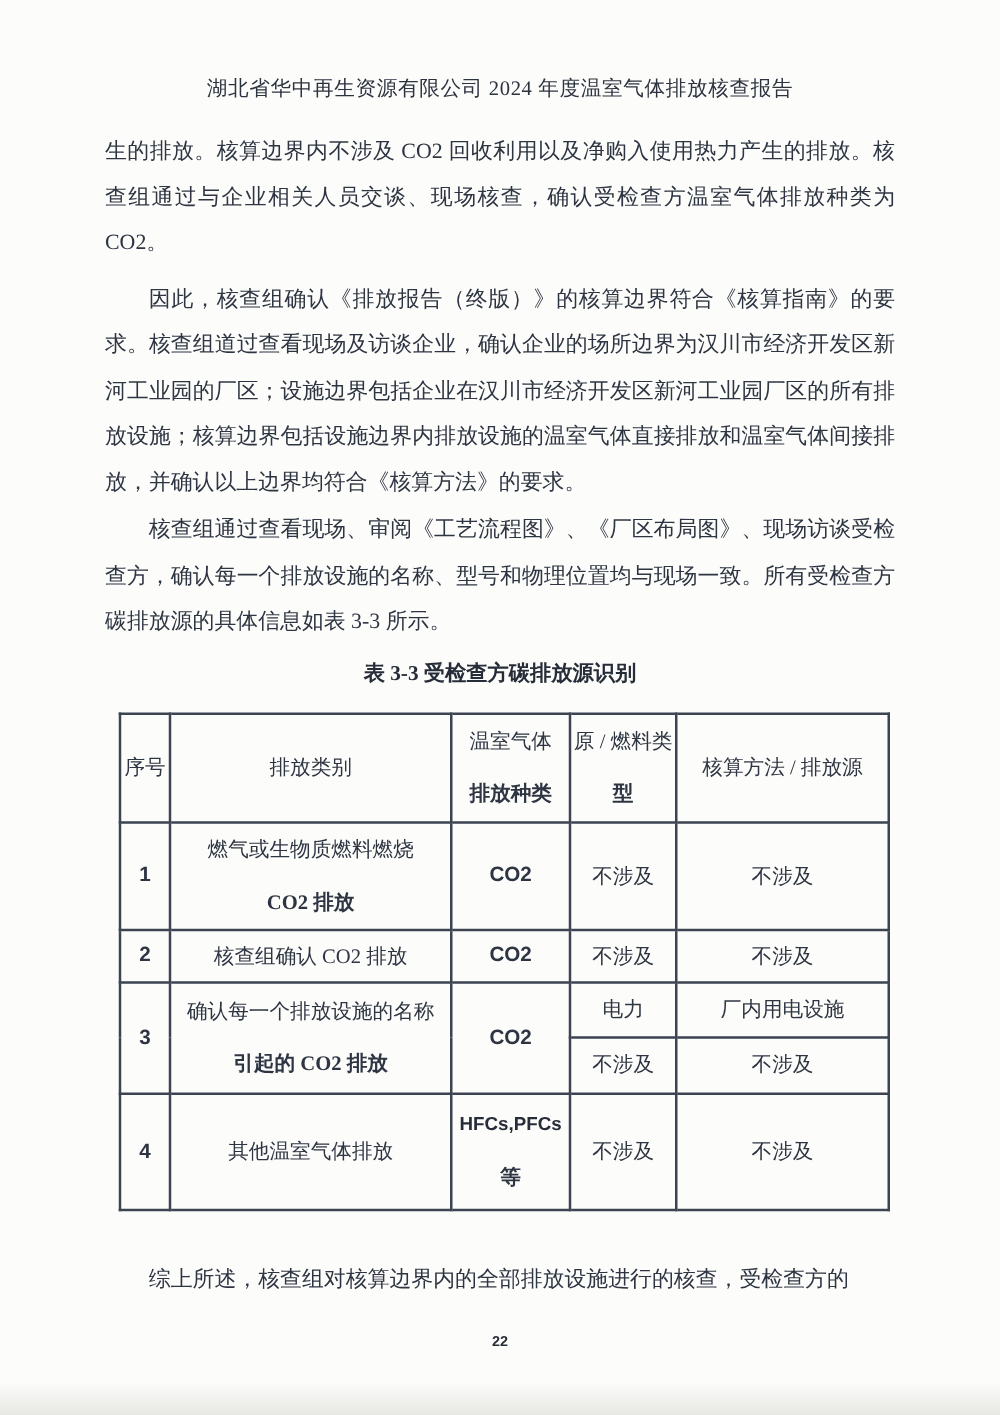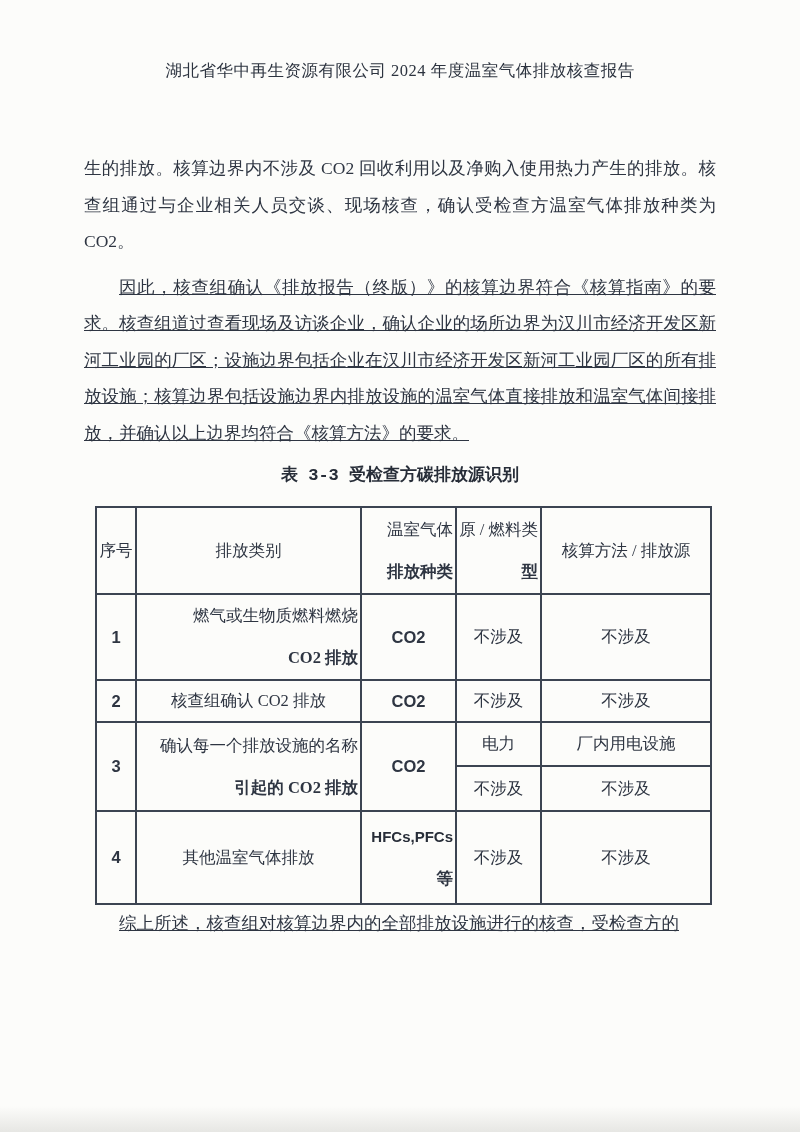--- a/index.html
+++ b/index.html
@@ -34,37 +34,37 @@
   }
   .content {
     margin: 0 84px;
   }
   .para {
     font-size: 17.5px;
     line-height: 36.5px;
     text-align: justify;
     color: #2e3542;
   }
-  .para.indent { text-indent: 2em; text-decoration: underline; }
-  .p1 { margin-top: 68px; }
+  .para.indent { text-indent: 2em; }
+  .p1 { margin-top: 20px; }
   .p2 { margin-top: 9px; }
   .h322 {
     margin-top: 10px;
     text-indent: 2em;
     font-family: "Liberation Sans", "DejaVu Sans", sans-serif;
     font-weight: bold;
     font-size: 17.5px;
     line-height: 36.5px;
     color: #272d38;
   }
   .p3 { margin-top: 2px; }
   .table-caption {
     margin-top: 12px;
     text-align: center;
-    font-family: Liberation Mono, monospace;
+    font-family: Liberation Serif, serif;
     font-weight: bold;
     font-size: 17px;
     color: #272d38;
   }
   .doc-table {
     border-collapse: collapse;
     table-layout: fixed;
     width: 615px;
     margin: 20px 0 0 11px;
   }
@@ -81,29 +81,29 @@
   .col-cat  { width: 225px; }
   .col-gas  { width: 95px; }
   .col-fuel { width: 85px; }
   .col-fac  { width: 170px; }
   tr.row-header { height: 87px; }
   tr.row-1 { height: 86px; }
   tr.row-2 { height: 42px; }
   tr.row-3a { height: 44px; }
   tr.row-3b { height: 45px; }
   tr.row-4 { height: 93px; }
-  .cell-line { display: block; line-height: 22px; text-align: right; }
+  .cell-line { display: block; line-height: 22px; }
   .cell-line + .cell-line { margin-top: 20px; font-weight: bold; }
   .latin {
     font-family: "Liberation Sans", "DejaVu Sans", sans-serif;
     font-weight: bold;
     font-size: 15px;
     color: #272d38;
   }
-  .p4 { }
+  .p4 { margin-top: 36px; }
   .page-number {
     position: absolute;
     left: 0; right: 0;
     bottom: 52px;
     text-align: center;
     font-family: "Liberation Sans", "DejaVu Sans", sans-serif;
     font-weight: bold;
     font-size: 11.5px;
     color: #272d38;
   }
@@ -115,20 +115,21 @@
 
   <div class="doc-title">湖北省华中再生资源有限公司 2024 年度温室气体排放核查报告</div>
 
   <div class="content">
 
     <p class="para p1">生的排放。核算边界内不涉及 CO2 回收利用以及净购入使用热力产生的排放。核查组通过与企业相关人员交谈、现场核查，确认受检查方温室气体排放种类为 CO2。</p>
 
     <p class="para indent p2">因此，核查组确认《排放报告（终版）》的核算边界符合《核算指南》的要求。核查组道过查看现场及访谈企业，确认企业的场所边界为汉川市经济开发区新河工业园的厂区；设施边界包括企业在汉川市经济开发区新河工业园厂区的所有排放设施；核算边界包括设施边界内排放设施的温室气体直接排放和温室气体间接排放，并确认以上边界均符合《核算方法》的要求。</p>
 
 
+    <p class="para indent p3">核查组通过查看现场、审阅《工艺流程图》、《厂区布局图》、现场访谈受检查方，确认每一个排放设施的名称、型号和物理位置均与现场一致。所有受检查方碳排放源的具体信息如表 3-3 所示。</p>
 
     <div class="table-caption">表 3-3 受检查方碳排放源识别</div>
 
     <table class="doc-table">
       <colgroup>
         <col class="col-no">
         <col class="col-cat">
         <col class="col-gas">
         <col class="col-fuel">
         <col class="col-fac">
@@ -192,14 +193,15 @@
           <td>不涉及</td>
           <td>不涉及</td>
         </tr>
       </tbody>
     </table>
 
     <p class="para indent p4">综上所述，核查组对核算边界内的全部排放设施进行的核查，受检查方的</p>
 
   </div>
 
+  <div class="page-number">22</div>
 
 </div>
 
 </body></html>

